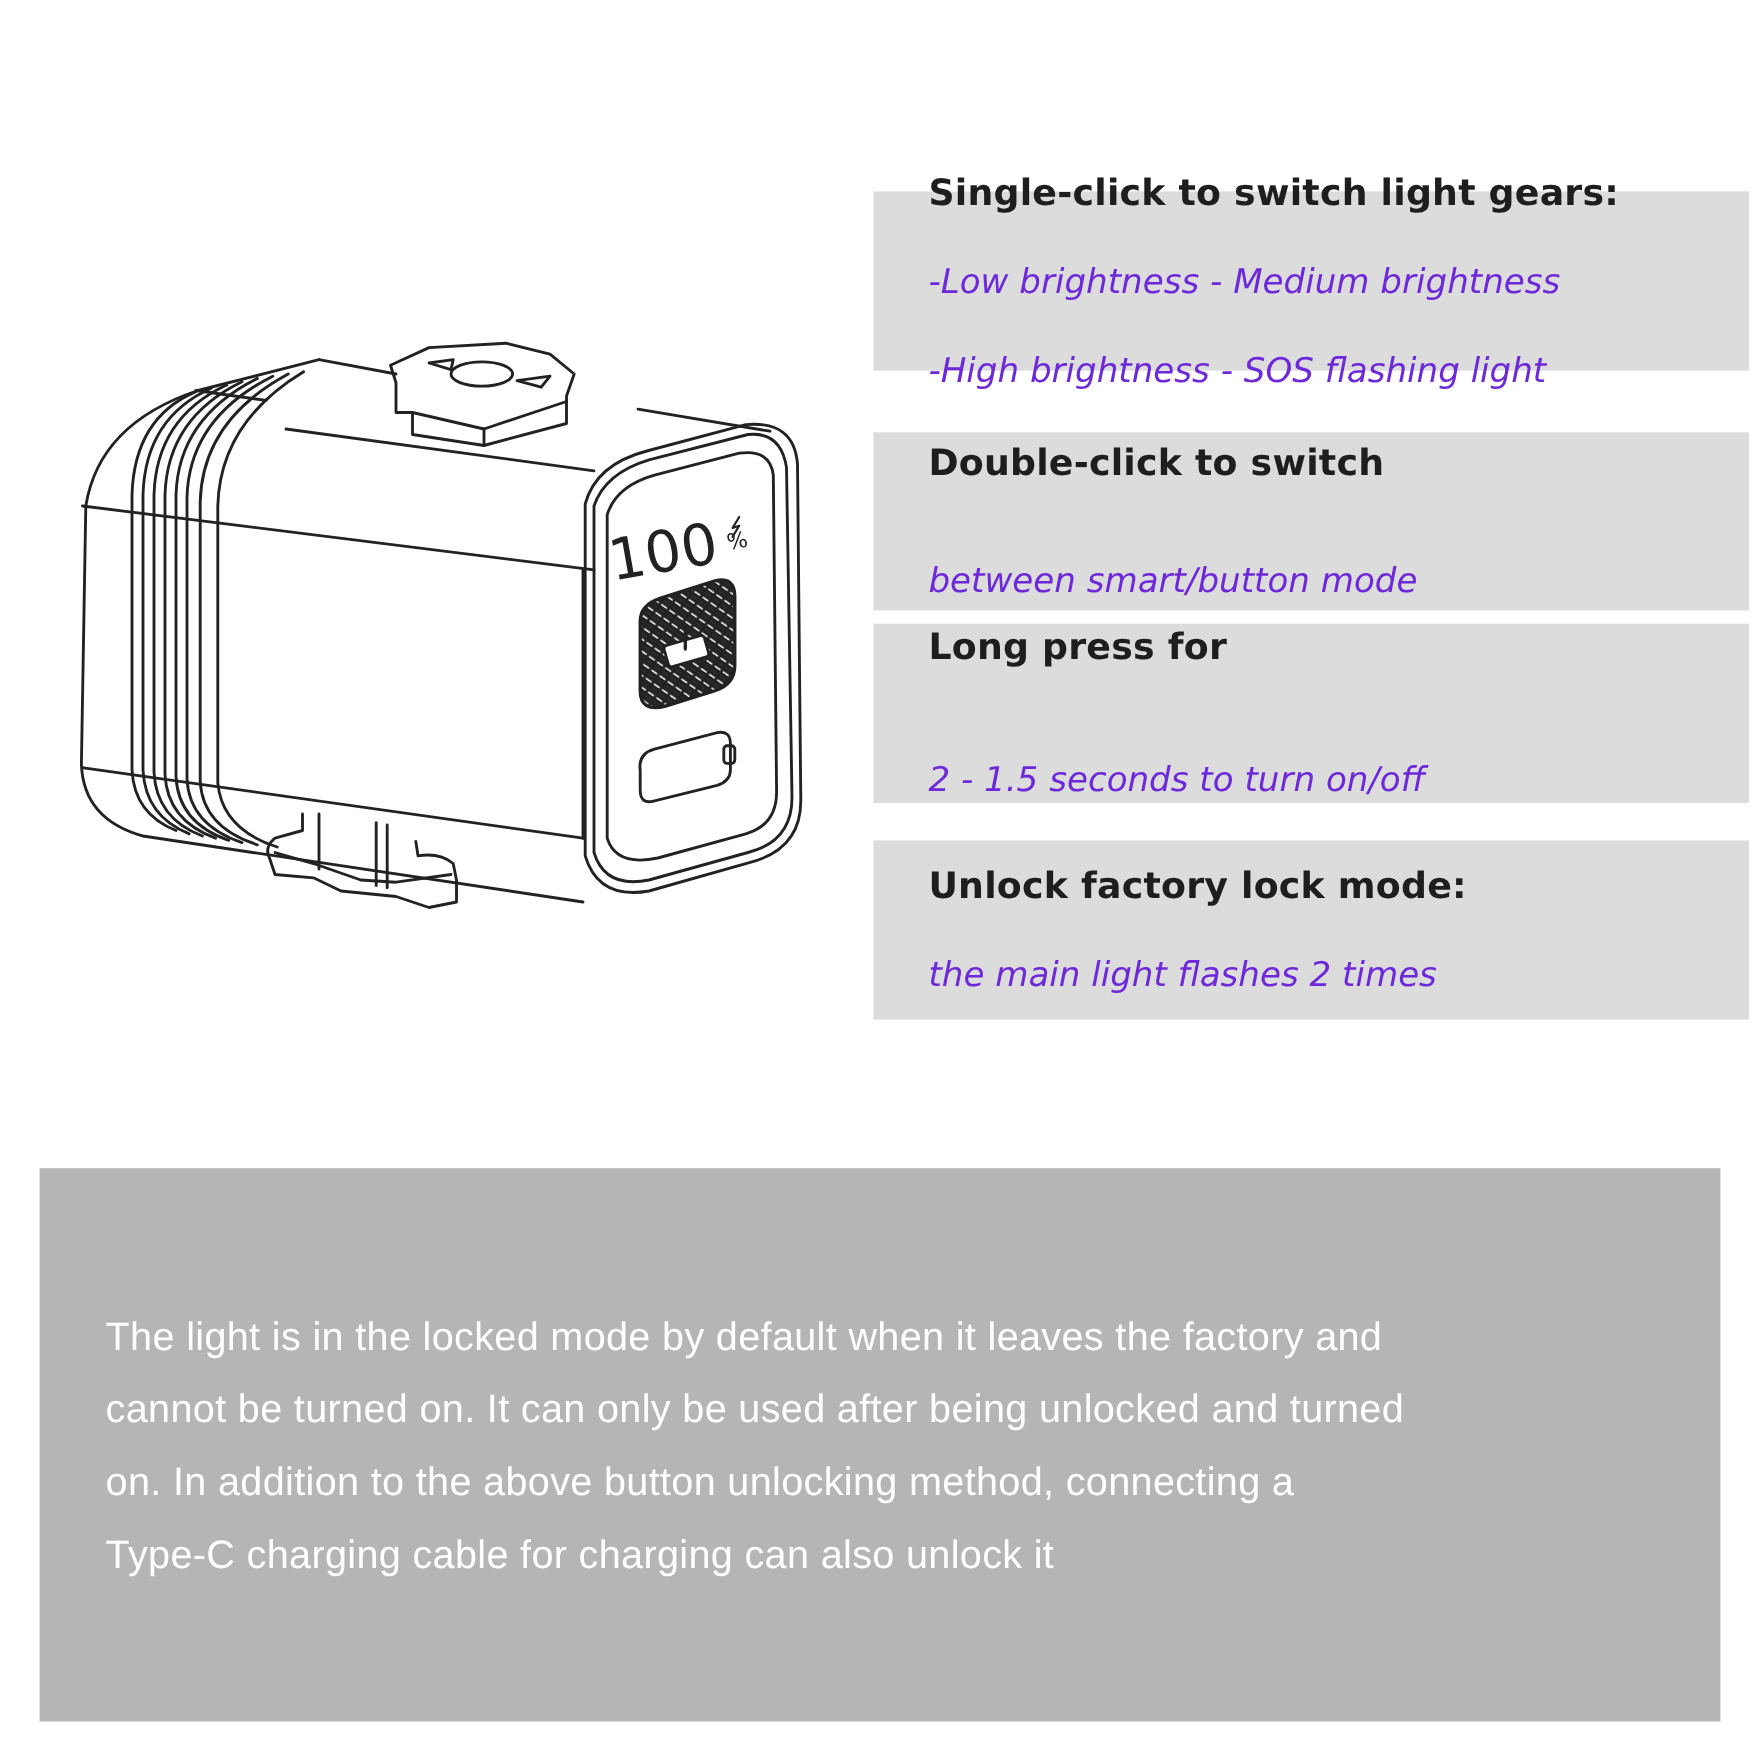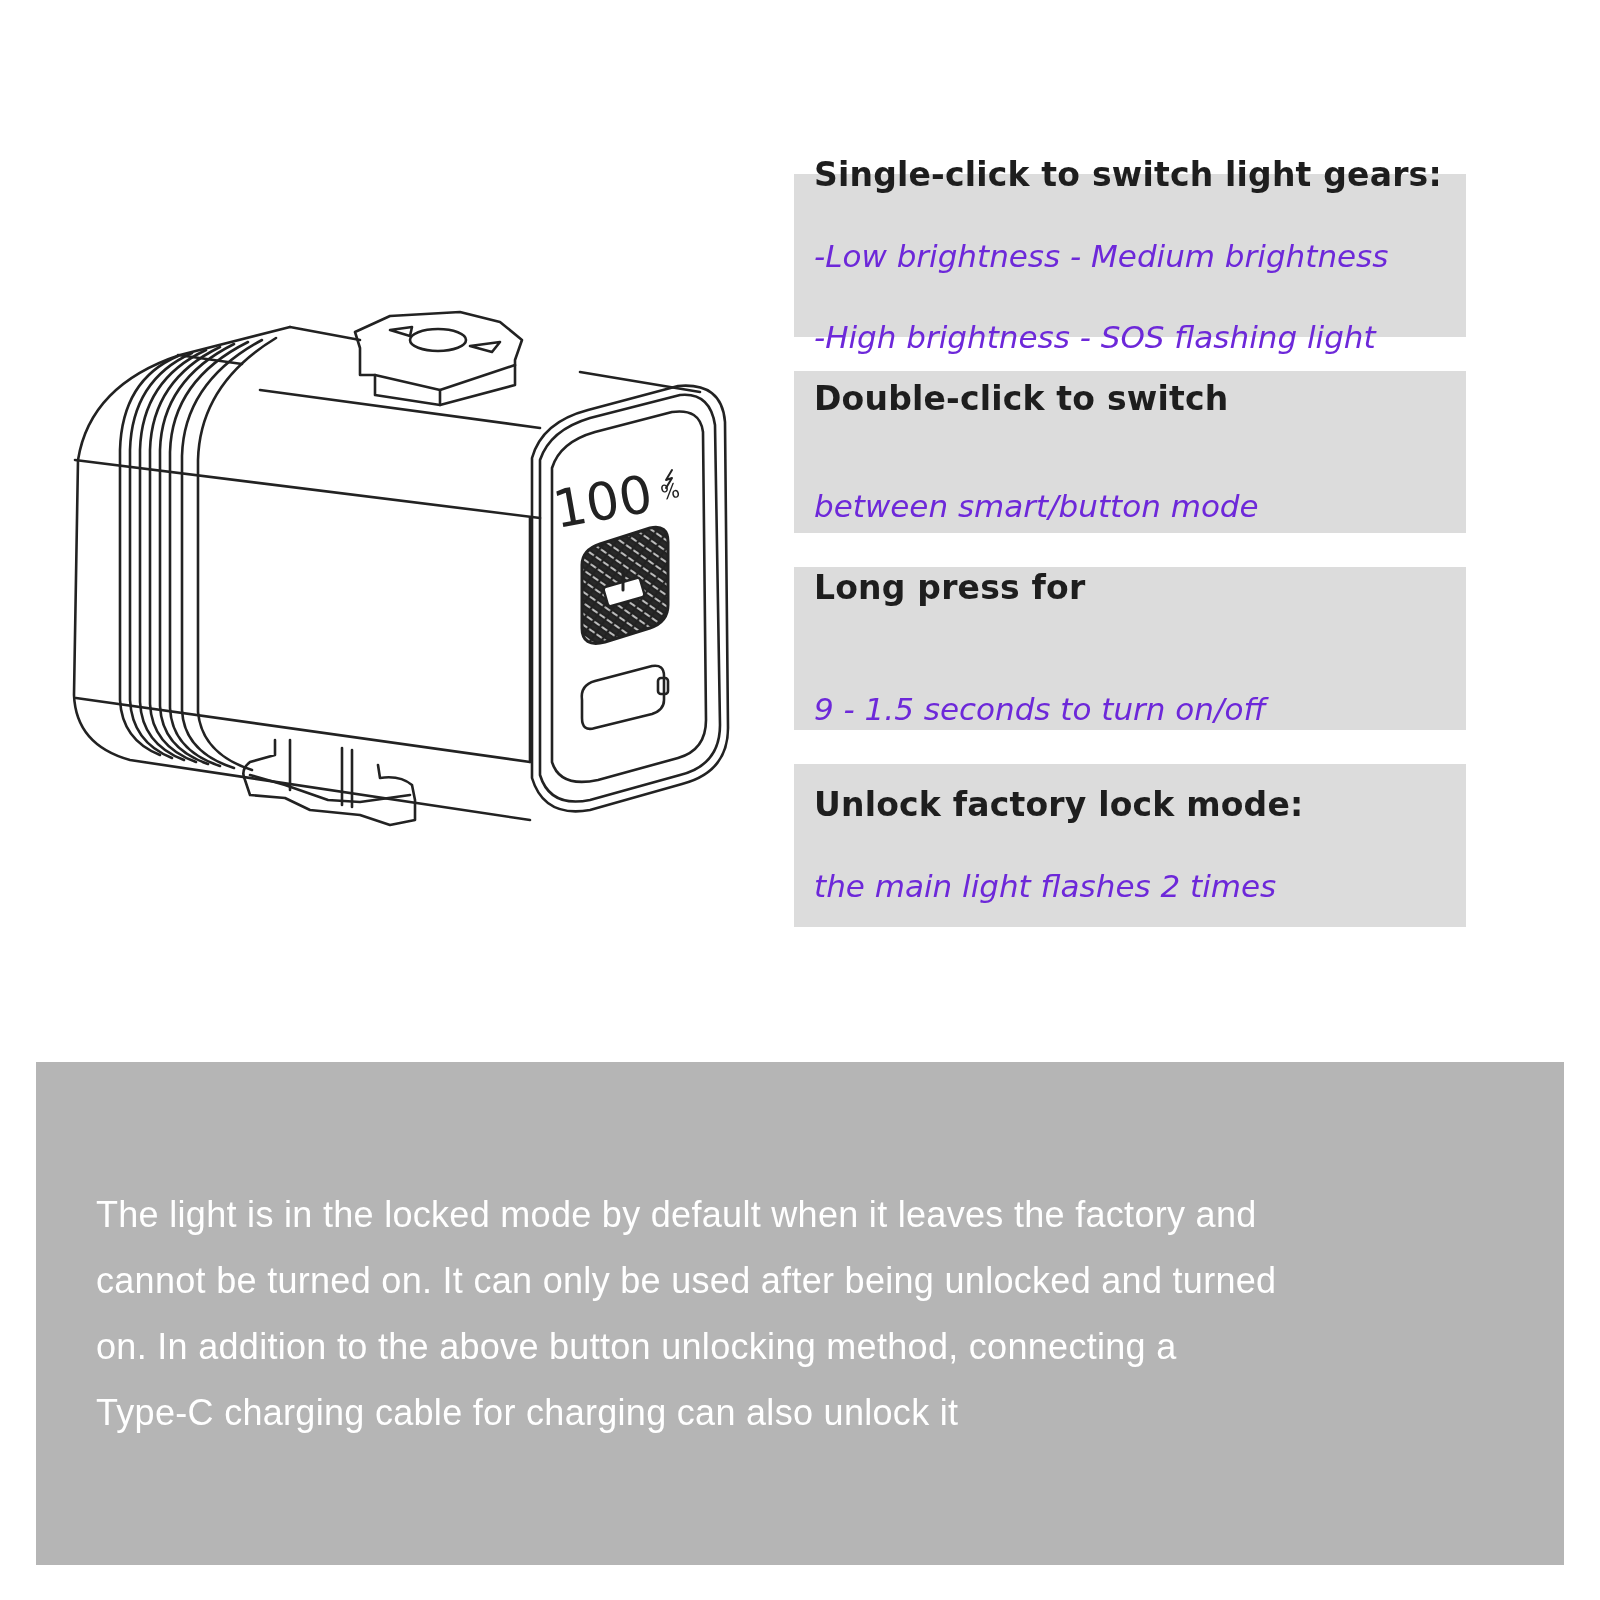--- a/index.html
+++ b/index.html
@@ -3,37 +3,37 @@
 <meta charset="utf-8">
 <style>
   * { margin: 0; padding: 0; box-sizing: border-box; }
   html, body { width: 1600px; height: 1600px; background: #ffffff; overflow: hidden; }
   body { position: relative; font-family: "DejaVu Sans", "Liberation Sans", sans-serif; color: #1e1e1e; }
 
   .illustration { position: absolute; left: 60px; top: 300px; width: 700px; height: 560px; }
   .illustration svg { width: 100%; height: 100%; display: block; }
 
   .info-box {
-    position: absolute; left: 794px; width: 672px;
-    background: #dcdcdc; padding-left: 20px;
+    position: absolute; left: 794px; width: 796px;
+    background: #dcdcdc; padding-left: 50px;
     display: flex; flex-direction: column; justify-content: center;
   }
   .info-box .title {
     font-family: "DejaVu Sans", "Liberation Sans", sans-serif;
     font-weight: bold; font-size: 33px; line-height: 42px; color: #1e1e1e;
     letter-spacing: 0.2px;
   }
   .info-box .desc {
     font-family: "DejaVu Sans", "Liberation Sans", sans-serif;
     font-style: italic; font-size: 31px; line-height: 42px; color: #6d28d9;
     white-space: nowrap;
     margin-top: 39px;
   }
   #box-1 { top: 174px; height: 163px; }
-  #box-2 { top: 371px; height: 162px; gap: 26px; }
+  #box-2 { top: 393px; height: 162px; gap: 26px; }
   #box-3 { top: 567px; height: 163px; justify-content: space-between; }
   #box-4 { top: 764px; height: 163px; }
 
   .note-panel {
     position: absolute; left: 36px; top: 1062px; width: 1528px; height: 503px;
     background: #b5b5b5;
     padding: 120px 60px 0 60px;
   }
   .note-panel .note-line {
     font-family: "Liberation Sans", "DejaVu Sans", sans-serif;
@@ -125,21 +125,21 @@
   <div class="desc">-High brightness - SOS flashing light</div>
 </div>
 
 <div class="info-box" id="box-2">
   <div class="title">Double-click to switch</div>
   <div class="desc">between smart/button mode</div>
 </div>
 
 <div class="info-box" id="box-3">
   <div class="title">Long press for</div>
-  <div class="desc">9 - 1.5 seconds to turn on/off</div>
+  <div class="desc">2 - 1.5 seconds to turn on/off</div>
 </div>
 
 <div class="info-box" id="box-4">
   <div class="title">Unlock factory lock mode:</div>
   <div class="desc">the main light flashes 2 times</div>
 </div>
 
 <div class="note-panel">
   <div class="note-line">The light is in the locked mode by default when it leaves the factory and</div>
   <div class="note-line">cannot be turned on. It can only be used after being unlocked and turned</div>

